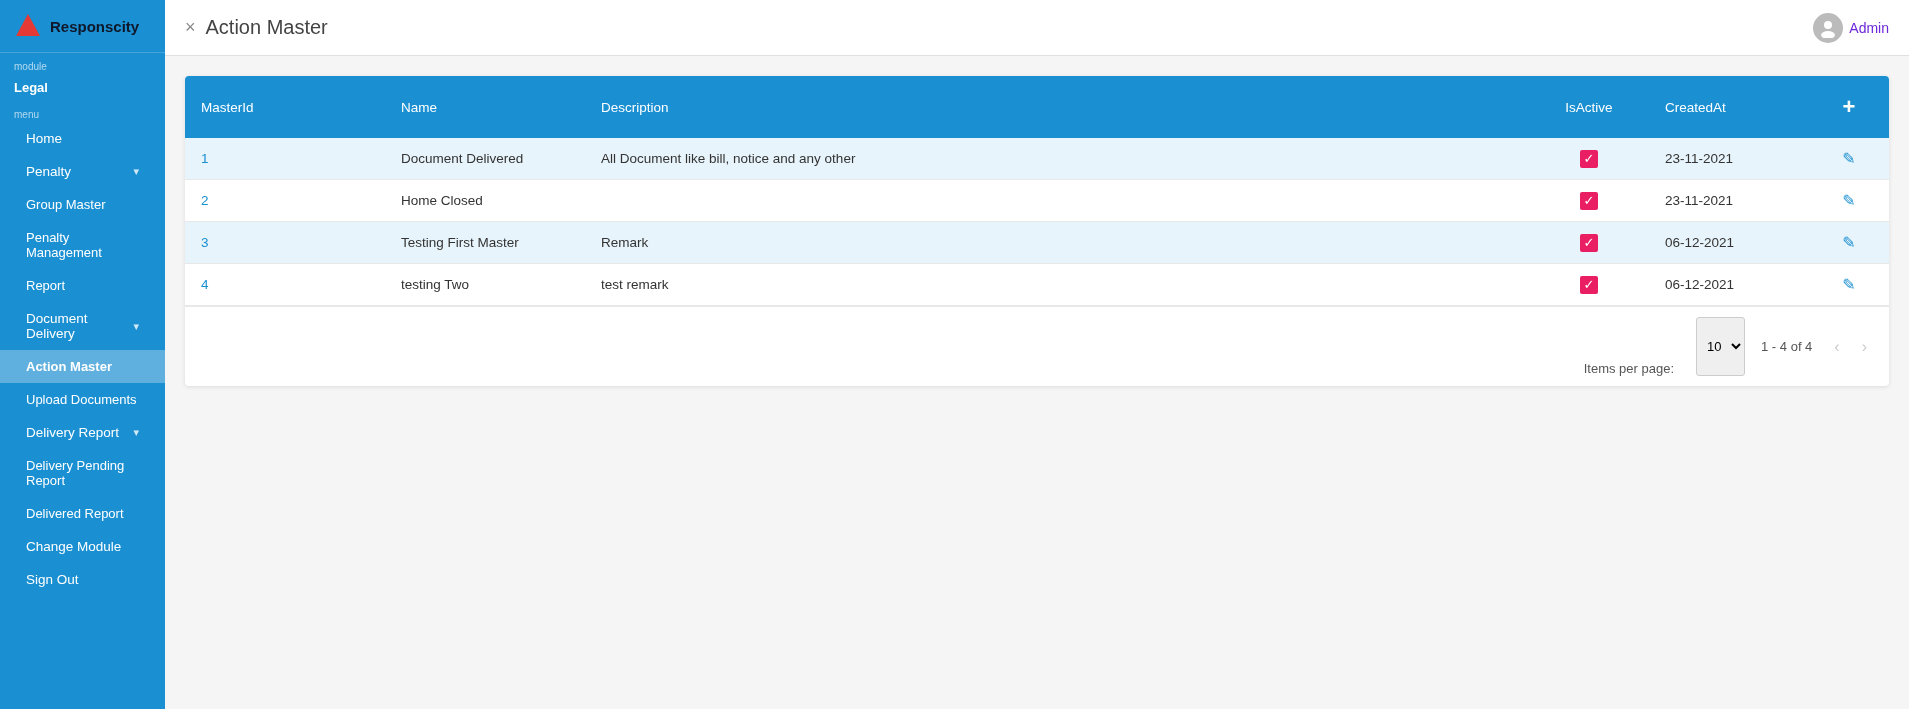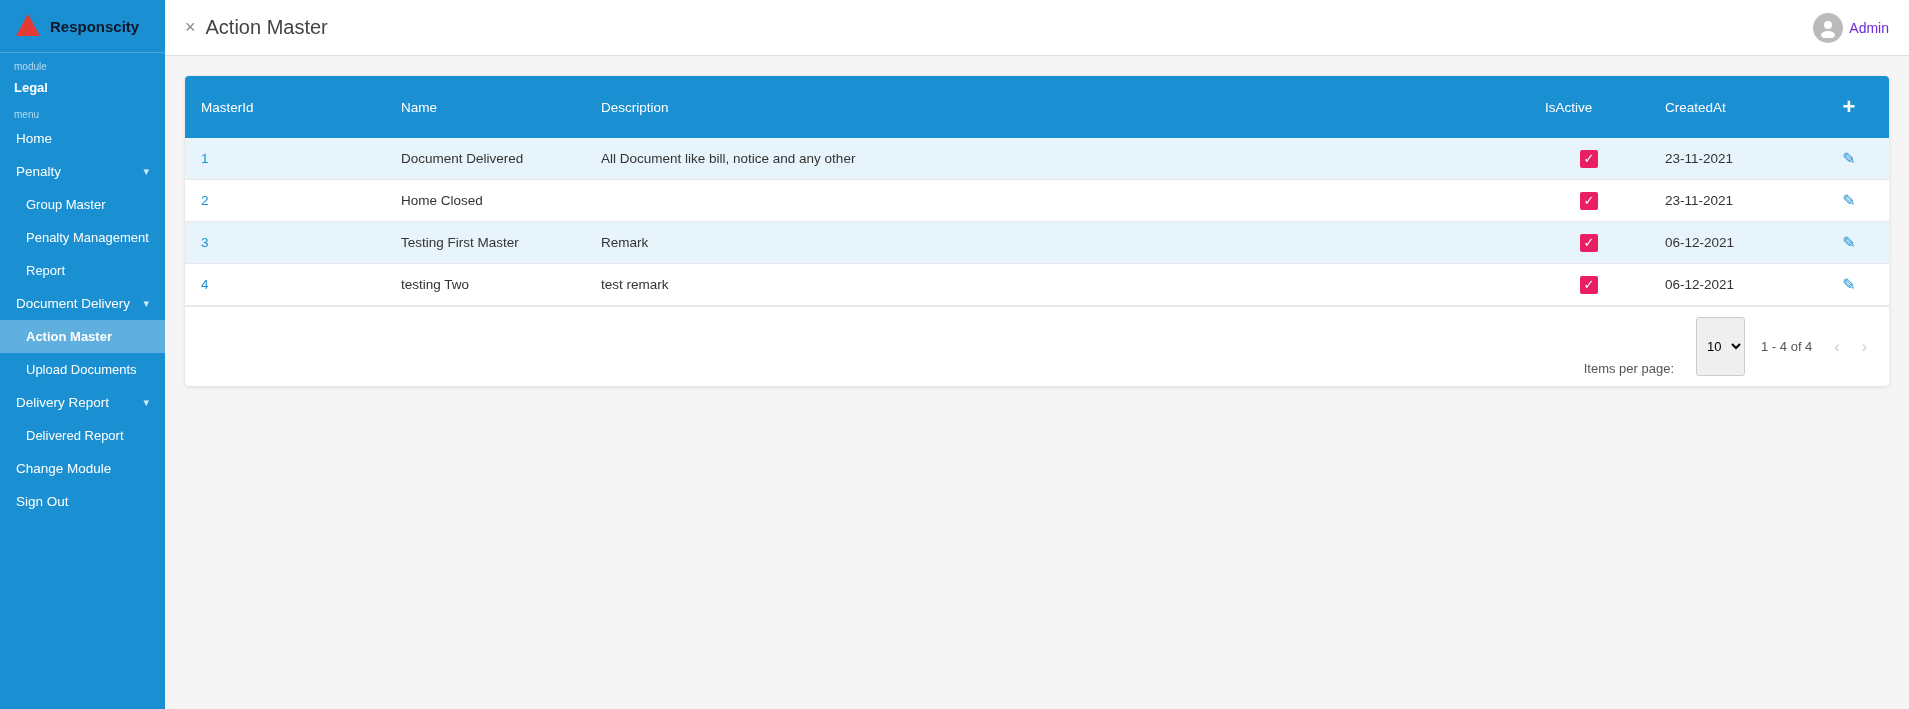--- a/index.html
+++ b/index.html
@@ -31,21 +31,21 @@
       font-weight: 600;
       color: #0f172a;
     }
     .sidebar-section-label {
       font-size: 10px;
       color: rgba(255,255,255,0.65);
       padding: 8px 14px 2px 14px;
       text-transform: lowercase;
     }
     .sidebar-item {
-      padding: 9px 16px;
+      padding: 9px 26px;
       cursor: pointer;
       color: #fff;
       font-size: 13.5px;
       display: flex;
       align-items: center;
       justify-content: space-between;
     }
     .sidebar-item.sub {
       padding-left: 26px;
       font-size: 13px;
@@ -228,20 +228,23 @@
   <div class="sidebar-item sub active-sub">
     <span>Action Master</span>
   </div>
   <div class="sidebar-item sub">
     <span>Upload Documents</span>
   </div>
 
   <div class="sidebar-item">
     <span>Delivery Report</span>
     <span class="caret">▾</span>
+  </div>
+  <div class="sidebar-item sub">
+    <span>Delivery Pending Report</span>
   </div>
   <div class="sidebar-item sub">
     <span>Delivered Report</span>
   </div>
 
   <div class="sidebar-item">
     <span>Change Module</span>
   </div>
   <div class="sidebar-item">
     <span>Sign Out</span>
@@ -267,21 +270,21 @@
   </div>
 
   <div id="content">
     <div class="table-card">
       <table>
         <thead>
           <tr>
             <th style="width:200px;">MasterId</th>
             <th style="width:200px;">Name</th>
             <th>Description</th>
-            <th style="width:120px;">IsActive</th>
+            <th style="width:120px;text-align:center;">IsActive</th>
             <th style="width:160px;">CreatedAt</th>
             <th class="actions-col" style="width:80px;text-align:center;">
               <button class="add-btn">+</button>
             </th>
           </tr>
         </thead>
         <tbody id="table-body">
 
         <tr>
               <td class="master-id">1</td>

